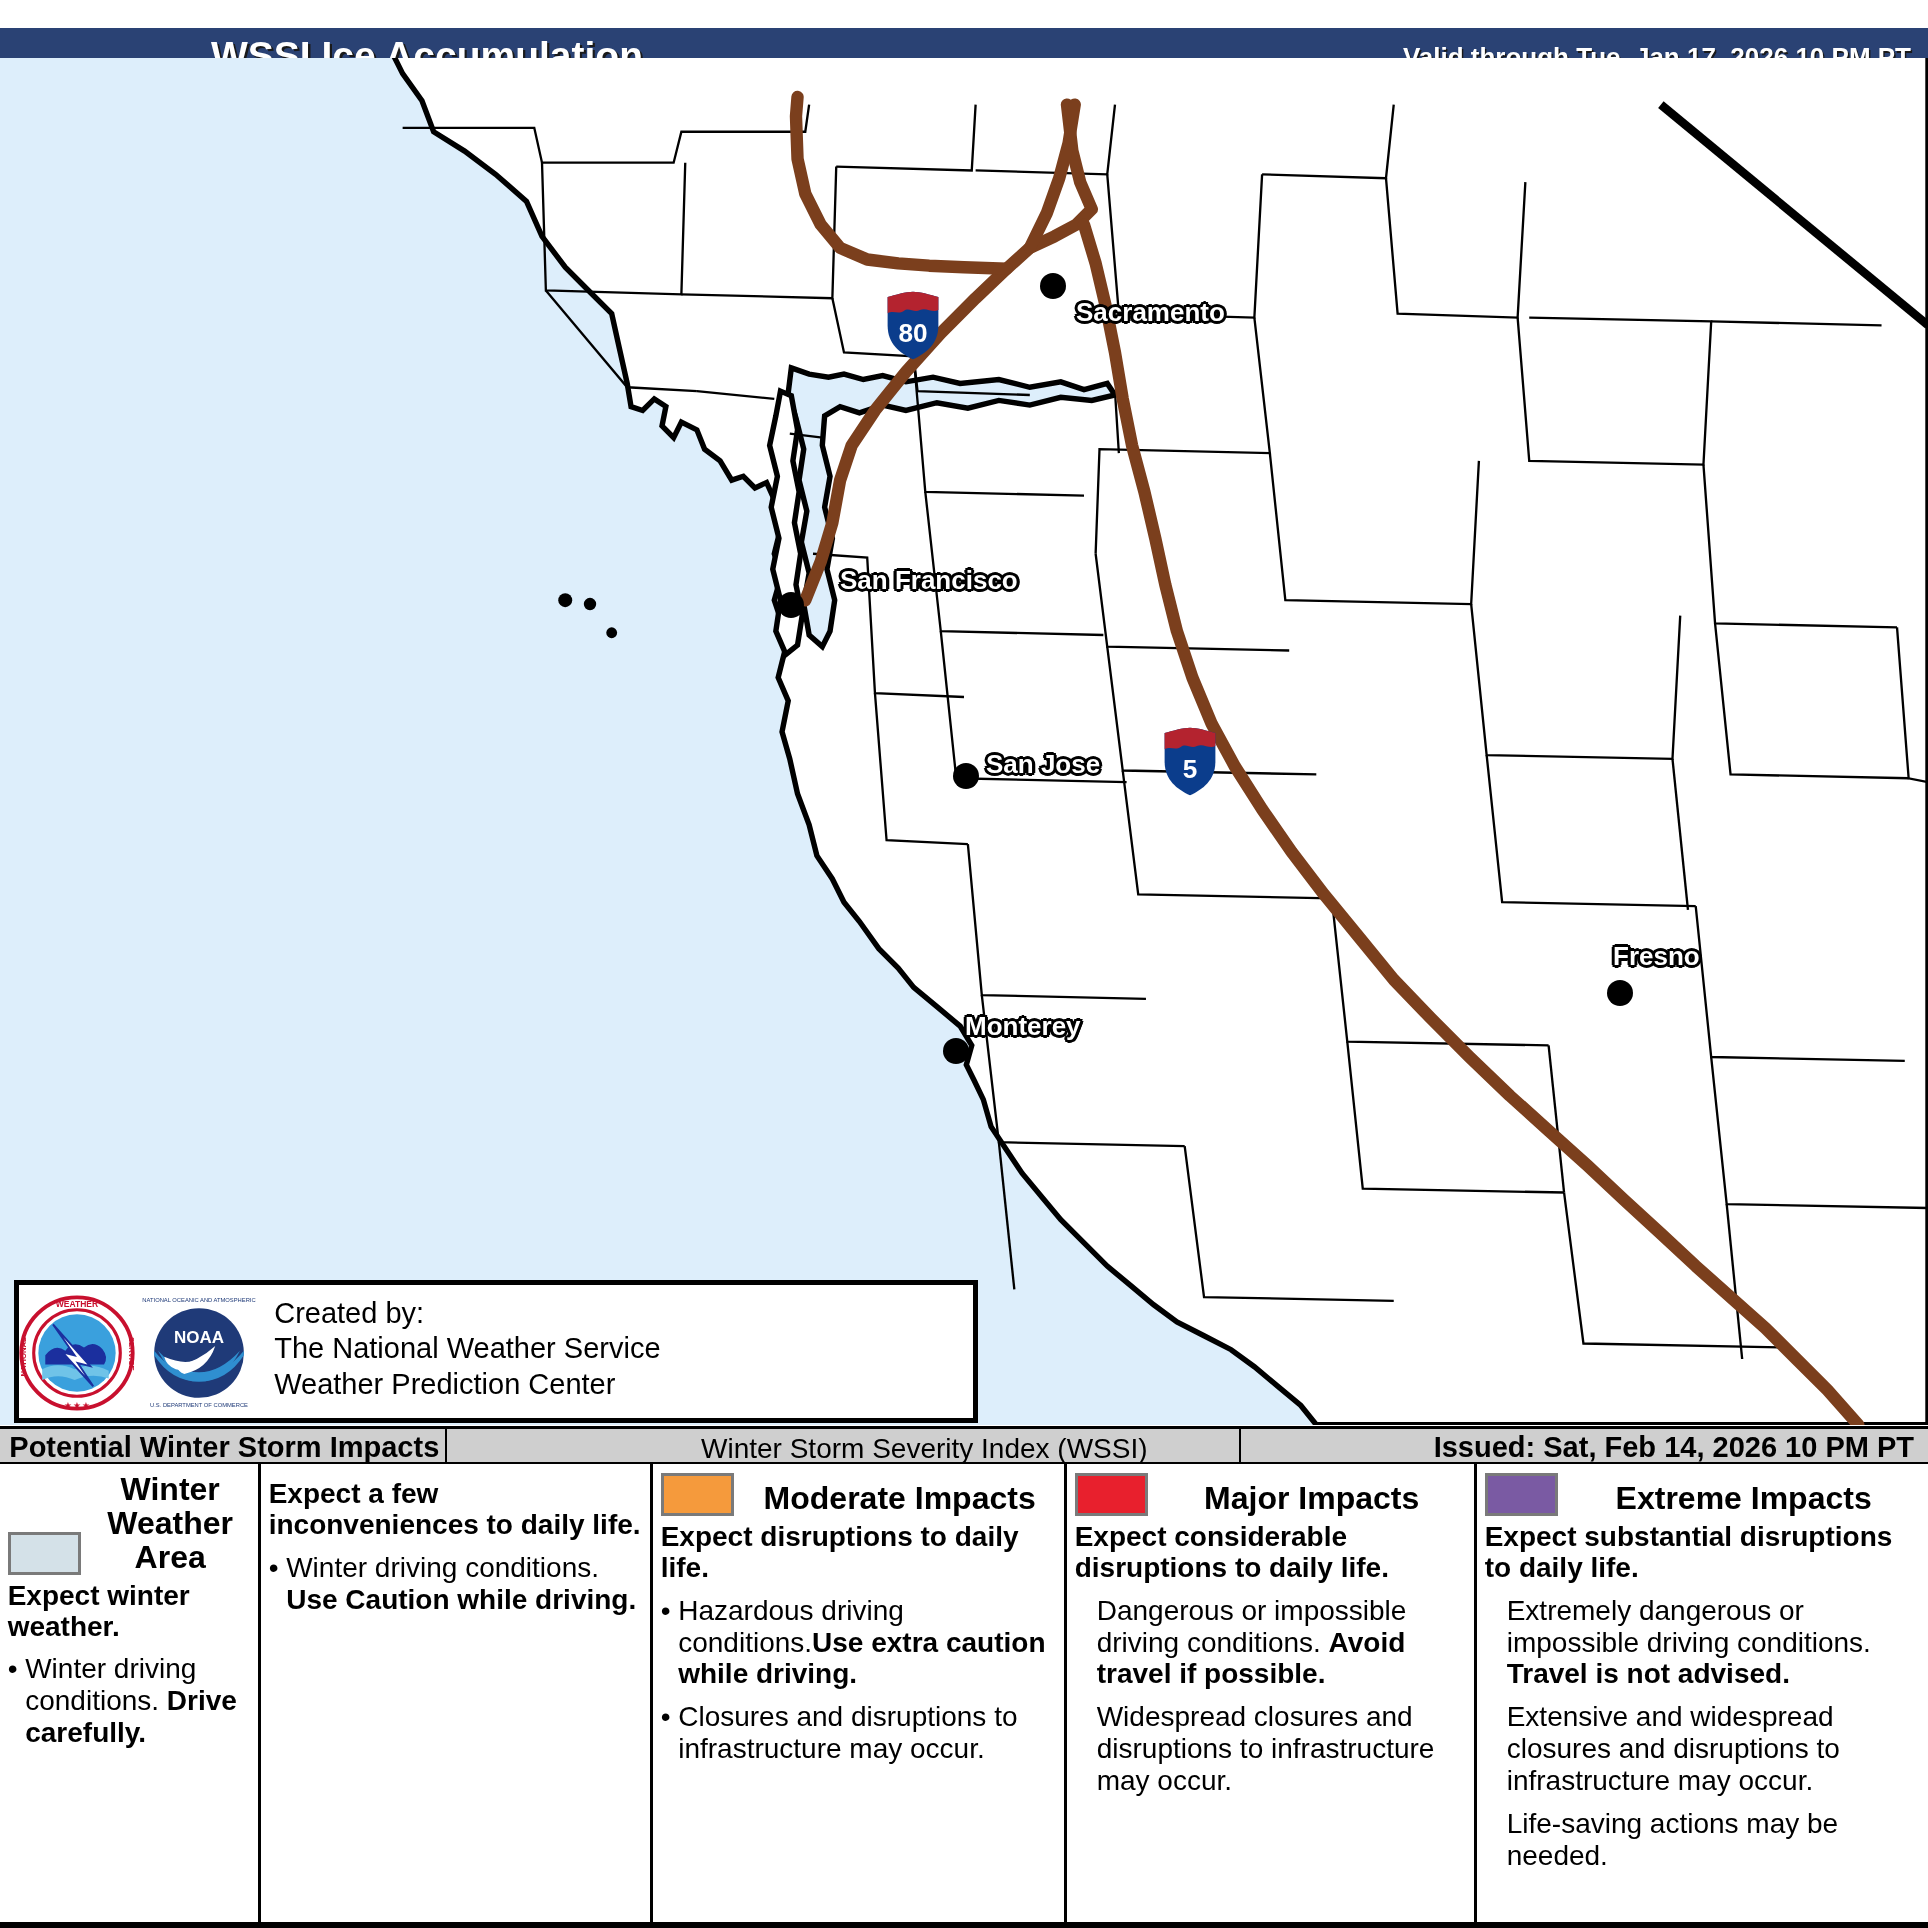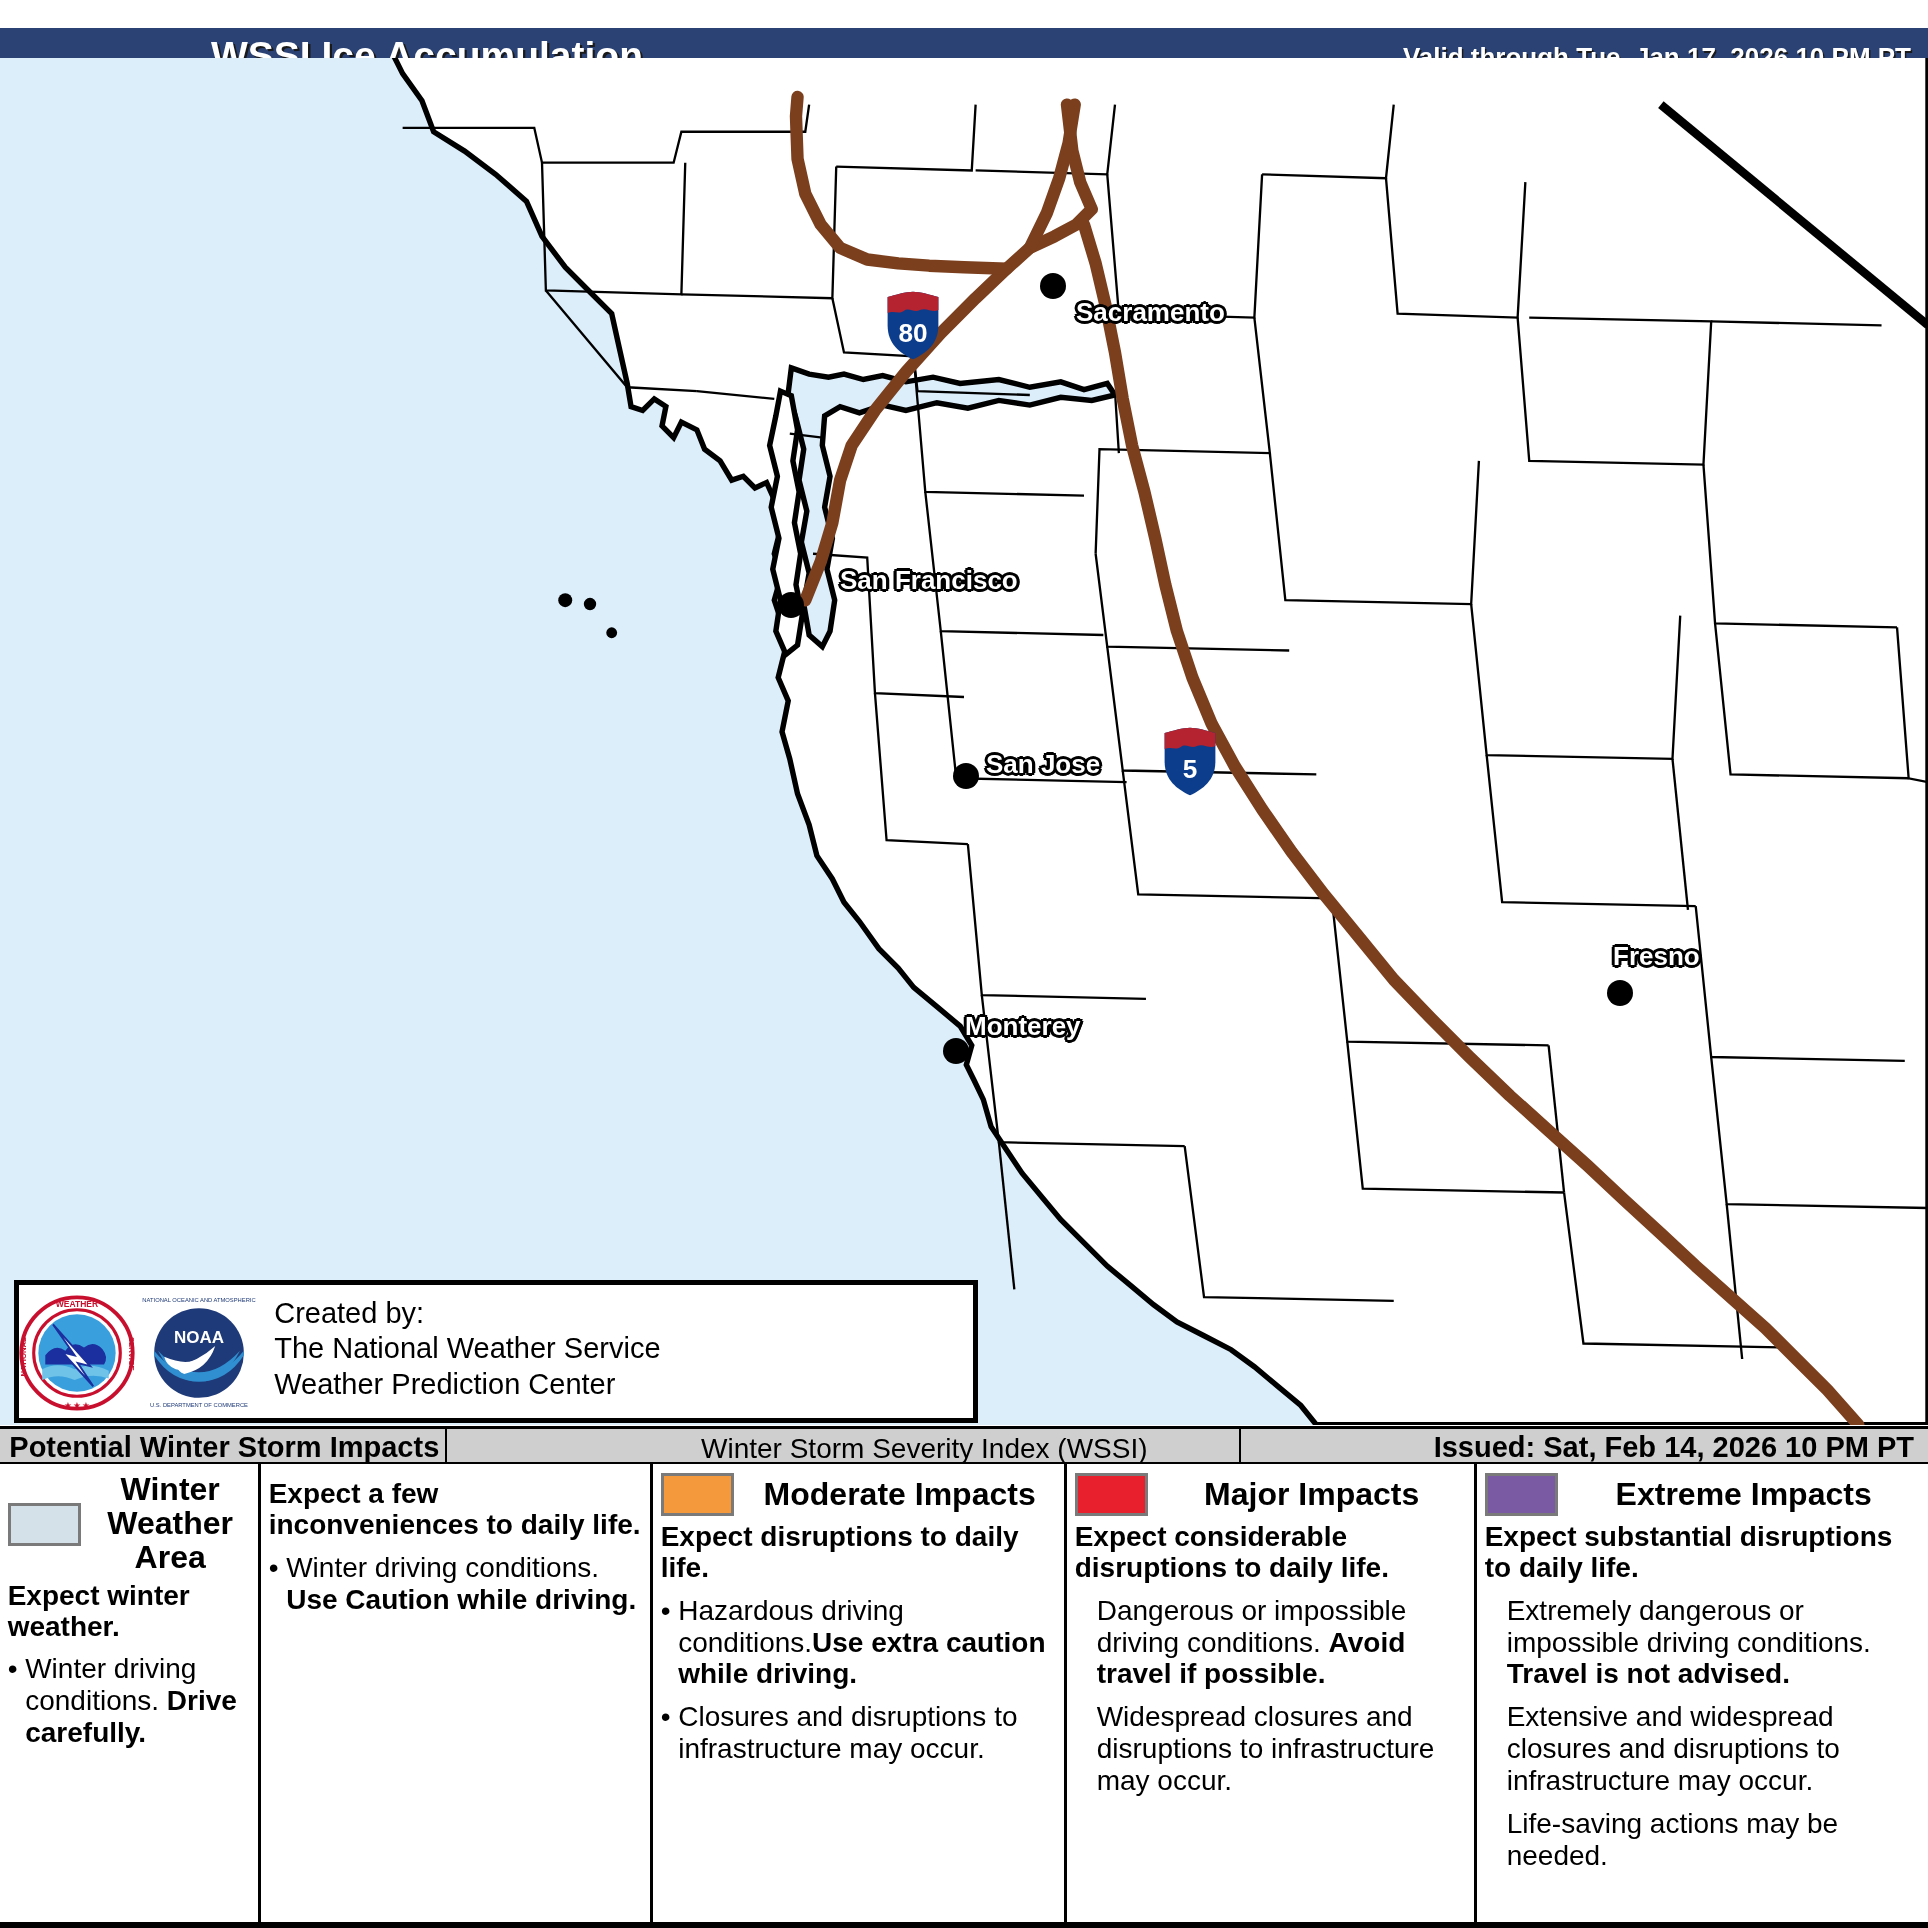--- a/index.html
+++ b/index.html
@@ -52,21 +52,21 @@
   .legend{position:absolute;left:0;top:1464px;width:1928px;height:464px;background:#fff;
           display:flex;border-bottom:6.2px solid #000;box-sizing:border-box;}
   .lcol{position:relative;box-sizing:border-box;border-right:3.1px solid #000;padding:9.3px 7.7px 0 7.7px;}
   .lcol:last-child{border-right:none;}
   .lc1{width:261px;}
   .lc2{width:392px;}
   .lc3{width:414px;}
   .lc4{width:410px;}
   .lc5{width:451px;}
 
-  .lhead{display:flex;align-items:center;gap:9.3px;}
+  .lhead{display:flex;align-items:flex-end;gap:9.3px;}
   .swatch{width:73px;height:43px;border:3.9px solid #7a7a7a;box-sizing:border-box;flex:0 0 auto;}
   .lname{font-size:32px;font-weight:bold;color:#000;line-height:1.06;flex:1;text-align:center;}
   .lname.wrap{text-align:center;}
   .ltag{font-size:28px;font-weight:bold;color:#000;line-height:1.12;margin-top:4.6px;}
   .lbul{display:flex;font-size:28px;line-height:1.14;color:#000;margin-top:11px;}
   .lbul .bd{flex:0 0 auto;margin-right:7.7px;}
   .lbul .bt{flex:1;}
   .lpar{font-size:28px;line-height:1.14;color:#000;margin-top:11px;padding-left:22px;}
   b{font-weight:bold;}
 </style>

